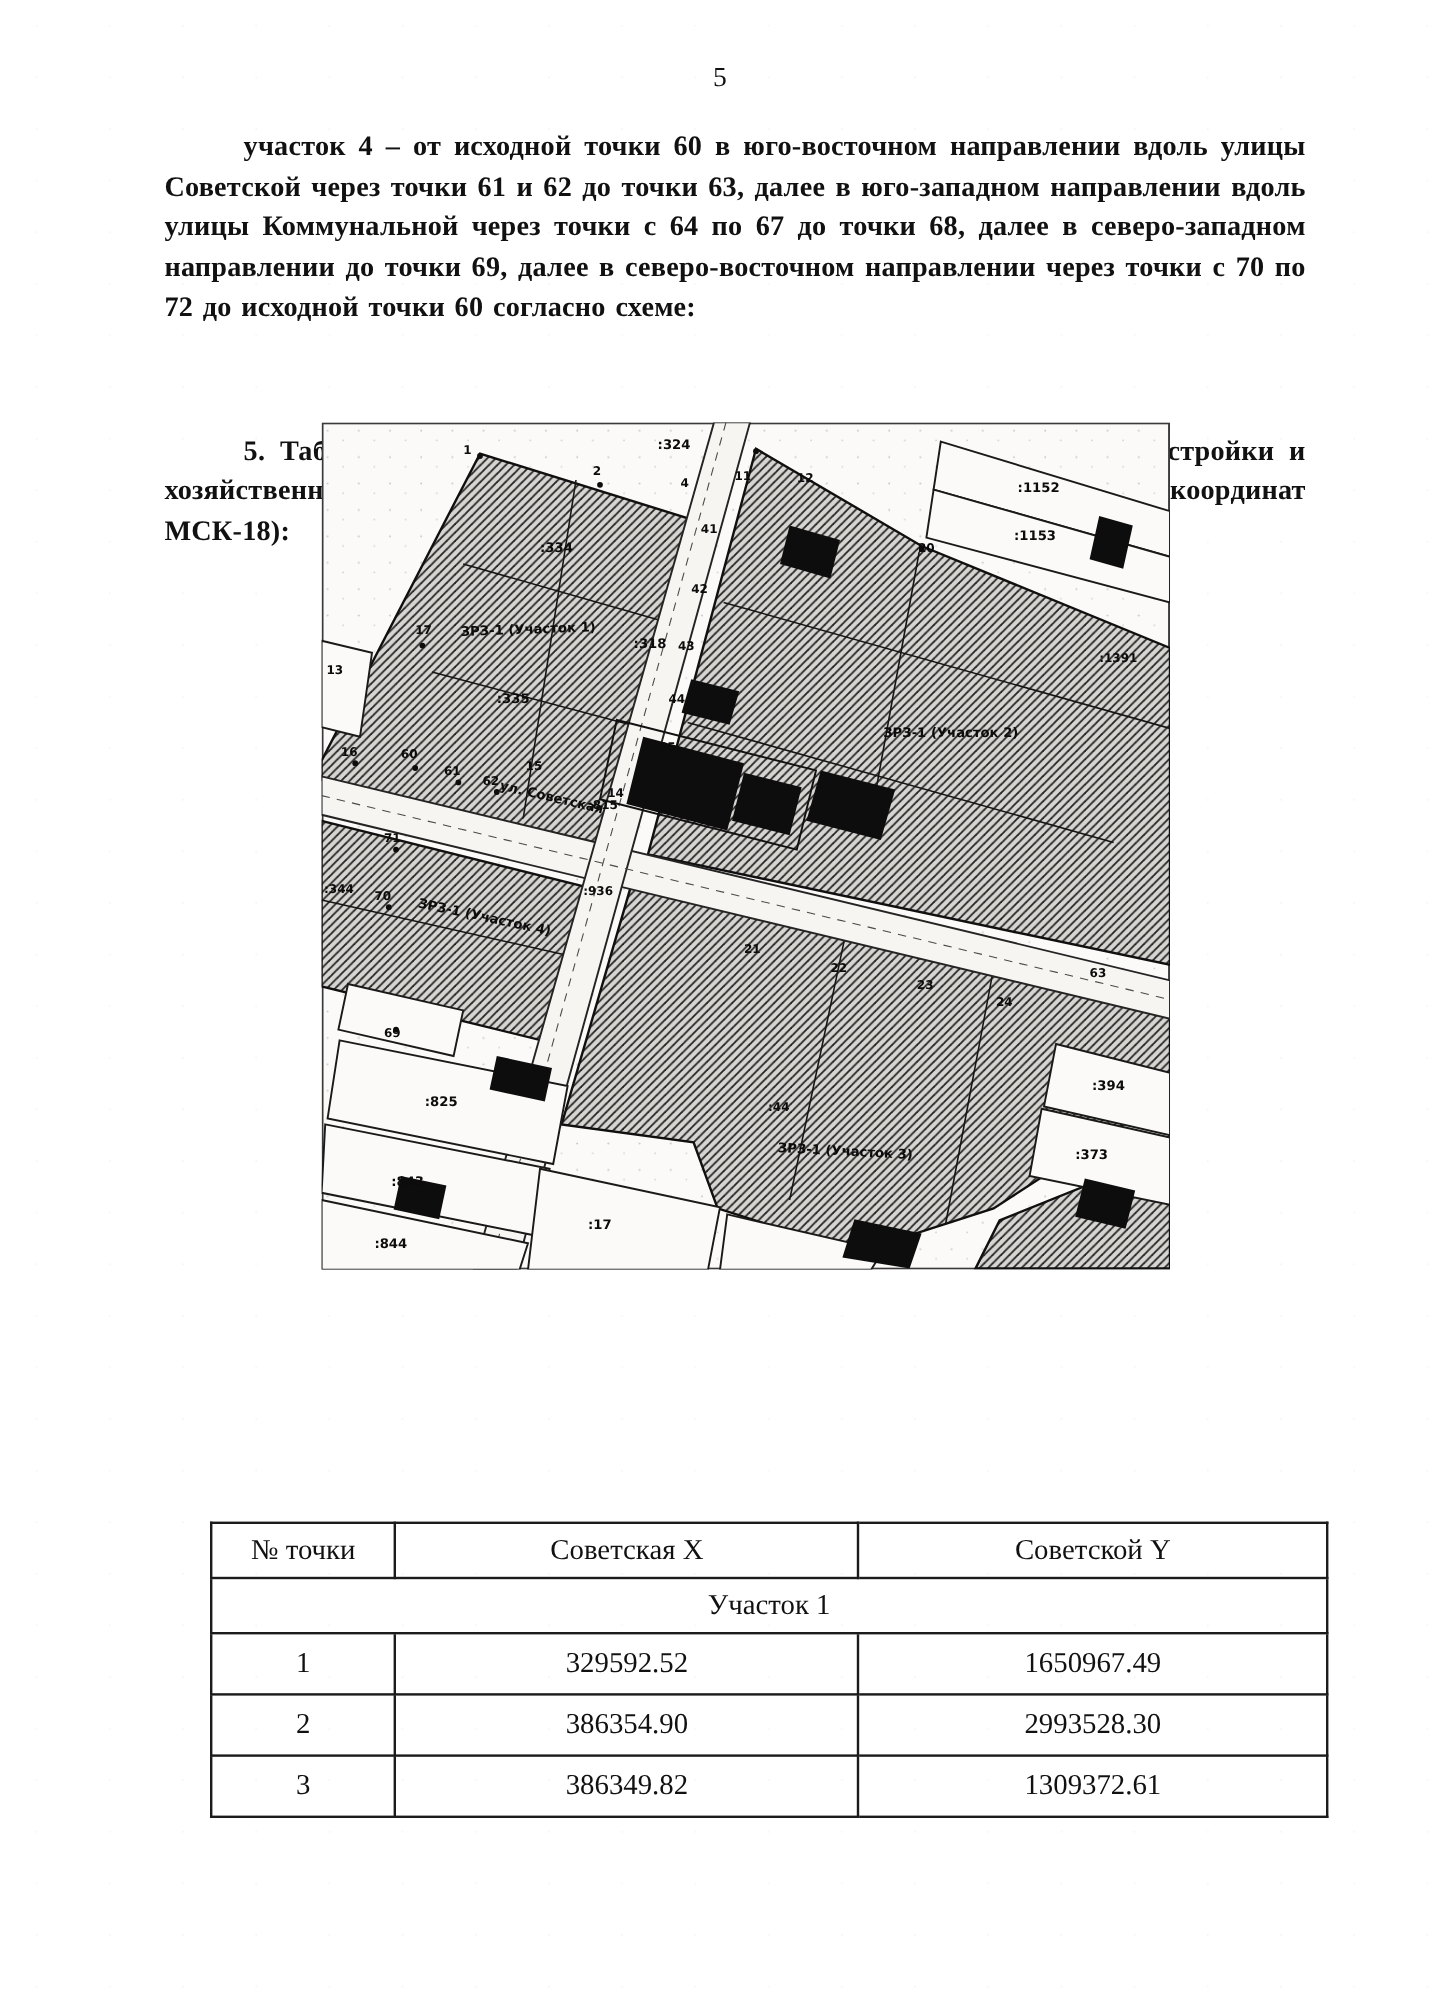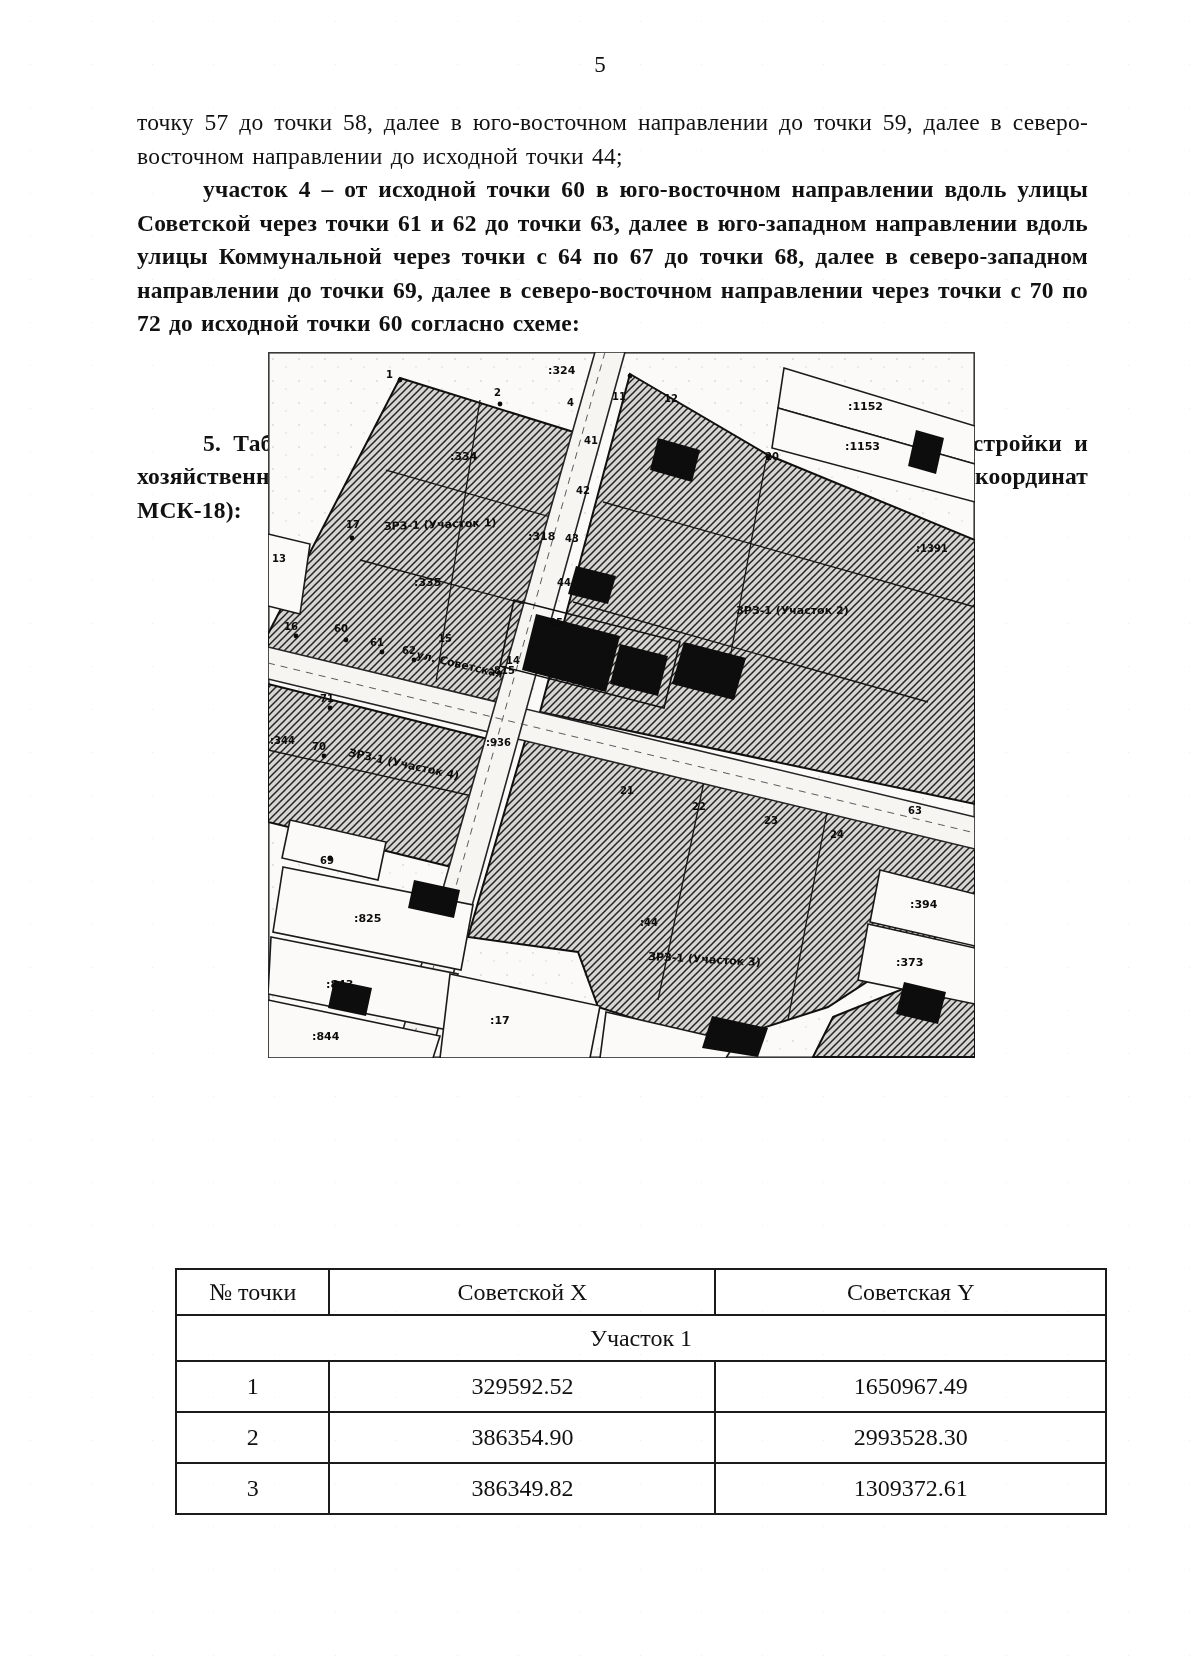--- a/index.html
+++ b/index.html
@@ -59,21 +59,20 @@
   .col-y{ width:42%; }
 </style>
 </head>
 <body>
 
 <div class="page">
 
   <div class="page-number">5</div>
 
   <div class="text-col">
-    <p class="para">точку 57 до точки 58, далее в юго-восточном направлении до точки 59, далее в северо-восточном направлении до исходной точки 44;</p>
     <p class="para indent">участок 4 – от исходной точки 60 в юго-восточном направлении вдоль улицы Советской через точки 61 и 62 до точки 63, далее в юго-западном направлении вдоль улицы Коммунальной через точки с 64 по 67 до точки 68, далее в северо-западном направлении до точки 69, далее в северо-восточном направлении через точки с 70 по 72 до исходной точки 60 согласно схеме:</p>
   </div>
 
   <div class="map-wrap">
     <svg width="707" height="706" viewBox="0 0 707 706" xmlns="http://www.w3.org/2000/svg">
       <defs>
         <pattern id="hatch" width="7" height="7" patternUnits="userSpaceOnUse">
           <rect width="7" height="7" fill="#d7d5d1"></rect>
           <path d="M-1,8 L8,-1" stroke="#232323" stroke-width="1.5"></path>
           <path d="M-1,1 L1,-1" stroke="#232323" stroke-width="1.5"></path>
@@ -218,22 +217,22 @@
 
   <table class="coord-table">
     <colgroup>
         <col class="col-n">
         <col class="col-x">
         <col class="col-y">
       </colgroup>
     <thead>
       <tr>
         <th>№ точки</th>
-        <th>Советской X</th>
-        <th>Советская Y</th>
+        <th>Советская X</th>
+        <th>Советской Y</th>
       </tr>
     </thead>
     <tbody>
       <tr class="section-row">
         <td colspan="3">Участок 1</td>
       </tr>
     </tbody>
     <tbody class="data" id="coord-rows">
         <tr>
           <td>1</td>

